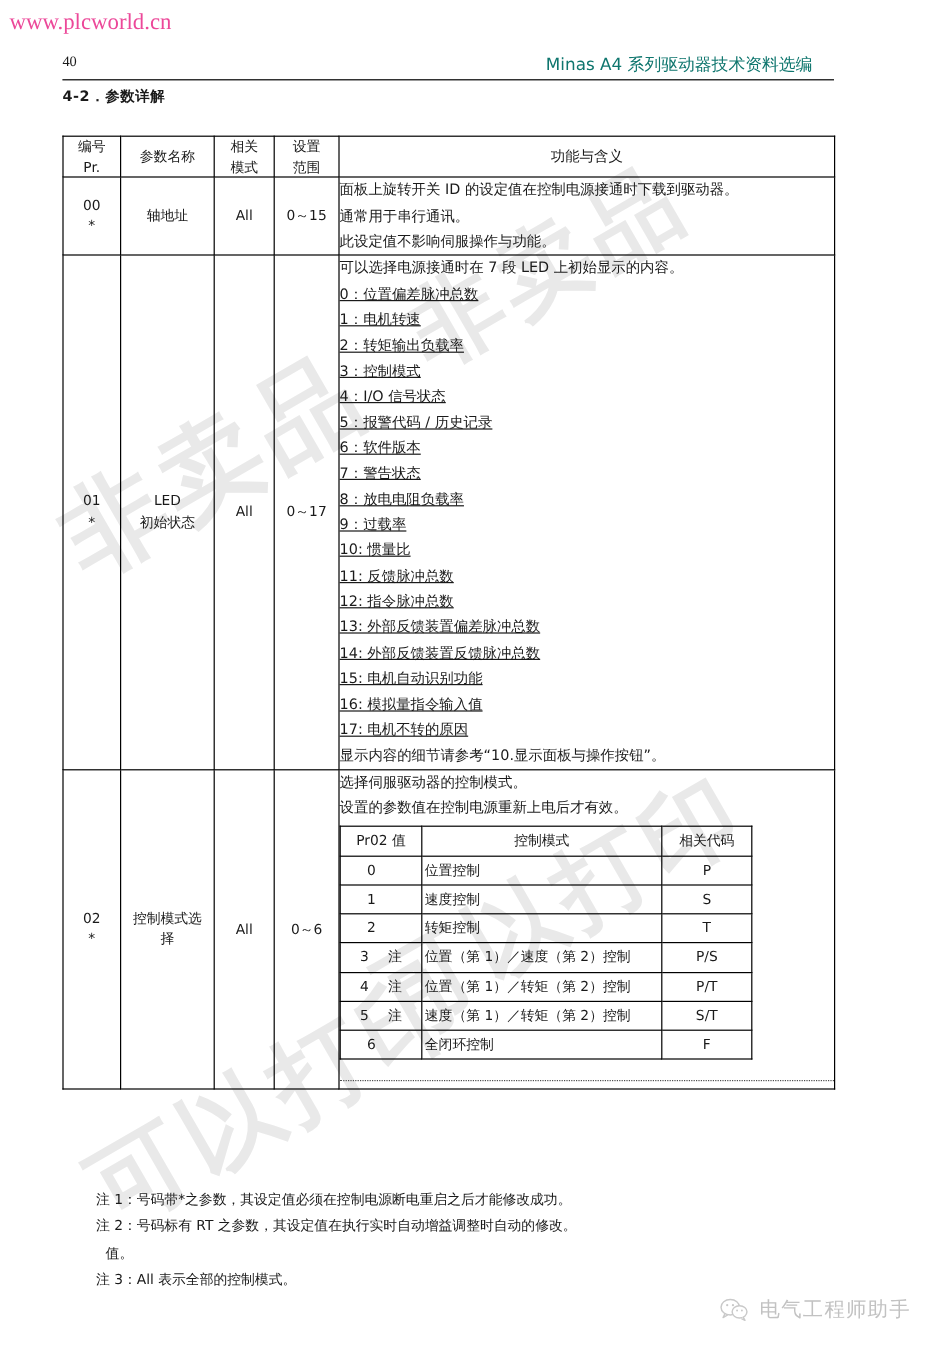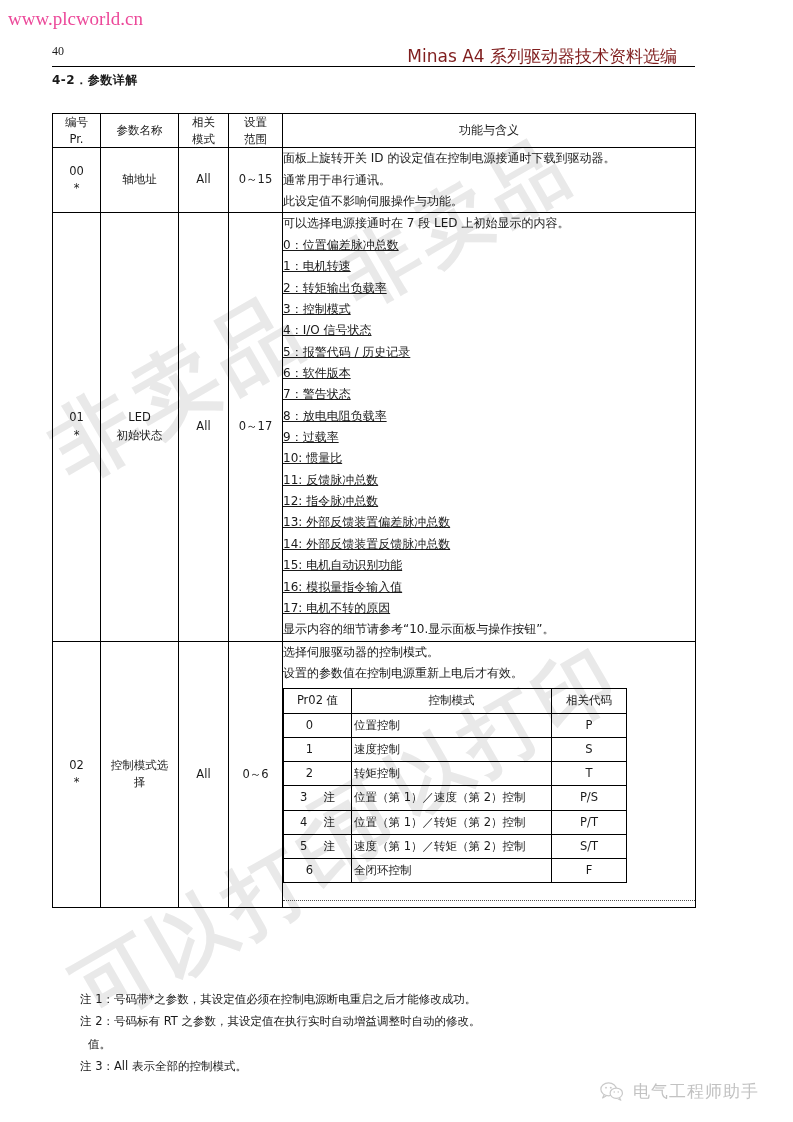--- a/index.html
+++ b/index.html
@@ -62,23 +62,23 @@
   .head-num {
     position: absolute;
     left: 0; top: 0;
     font-size: 12px;
     font-family: "Liberation Serif", "DejaVu Serif", serif;
     color: #1a1a1a;
   }
   .head-title {
     position: absolute;
     right: 18px; top: 1px;
-    font-size: 17px;
+    font-size: 14px;
     font-family: "DejaVu Sans", "Liberation Sans", sans-serif;
-    color: #7f1d1d;
+    color: #0f766e;
   }
   .head-rule {
     position: absolute;
     left: 0; right: 0; top: 22px;
     border-bottom: 1.2px solid #000;
   }
 
   .section-title {
     position: absolute;
     top: 72px;

